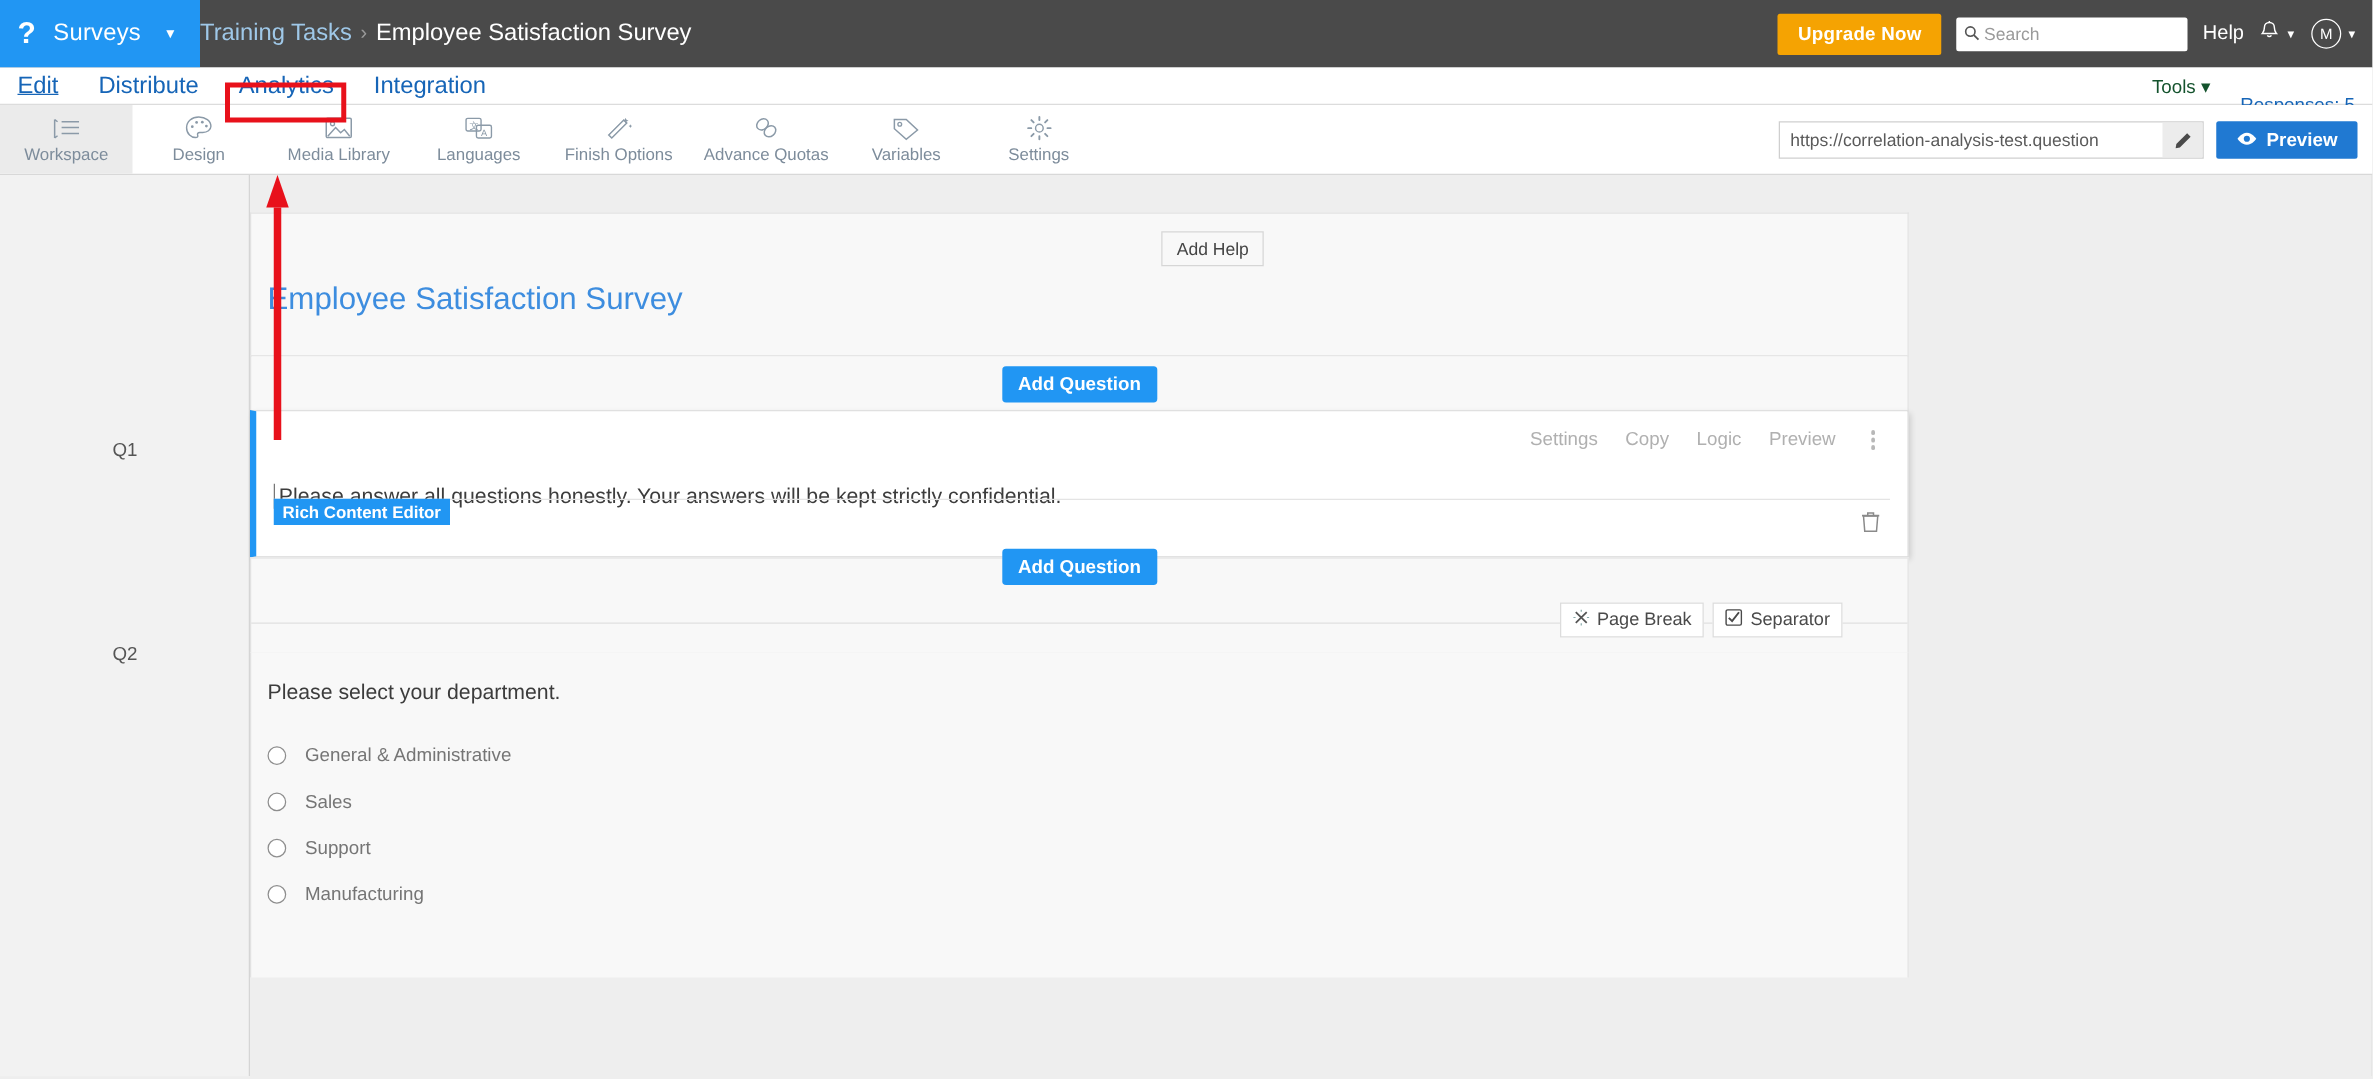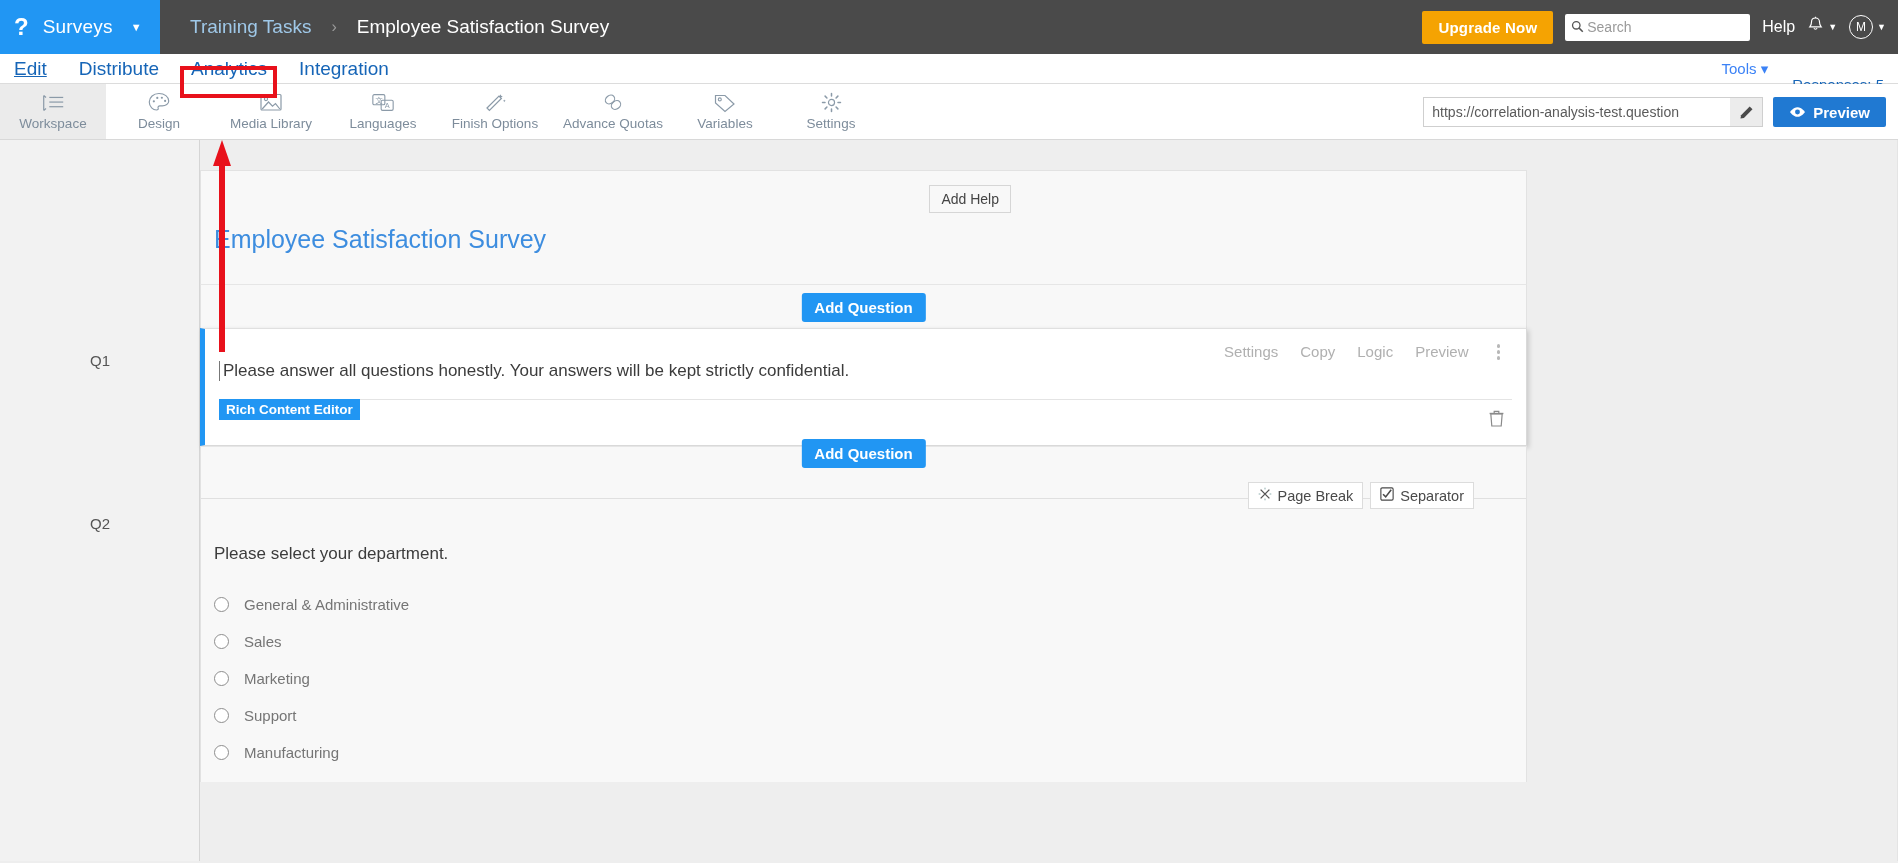--- a/index.html
+++ b/index.html
@@ -30,22 +30,21 @@
     color: #fff; font-size: 24px; font-weight: bold;
     line-height: 1;
   }
   .brand-label {
     color: #fff; font-size: 19px; letter-spacing: .2px;
   }
   .brand-caret {
     color: #fff; font-size: 11px; margin-left: 4px;
   }
   .breadcrumb {
-    display: flex; align-items: center; gap: 20px;
-    margin-left: 30px;
+    display: flex; align-items: center; gap: 7px;
   }
   .crumb-link {
     color: #9fc8e8; font-size: 19px; cursor: pointer;
   }
   .crumb-sep { color: #9a9a9a; font-size: 16px; }
   .crumb-current { color: #ffffff; font-size: 19px; }
 
   .topbar-right {
     position: absolute; right: 12px; top: 0; height: 54px;
     display: flex; align-items: center; gap: 12px;
@@ -94,21 +93,21 @@
   .tab {
     font-size: 19px; color: #1665b7; cursor: pointer;
     padding: 0 16px;
   }
   .tab.active { text-decoration: underline; }
   .tab.first { padding-left: 14px; }
   .tabrow-right {
     position: absolute; right: 14px; top: 0; height: 30px;
     display: flex; align-items: center; gap: 24px;
   }
-  .tools-link { font-size: 15px; color: #3b82f6; cursor: pointer; }
+  .tools-link { font-size: 15px; color: #14532d; cursor: pointer; }
   .resp-link { font-size: 15px; color: #1665b7; cursor: pointer; margin-top: 31px; }
 
   
   .annot-box {
     position: absolute;
     left: 180px; top: 12px;
     width: 97px; height: 32px;
     border: 4px solid #e8111b;
     pointer-events: none;
     z-index: 40;
@@ -251,21 +250,21 @@
   .q1-action { font-size: 15px; color: #b0b0b0; cursor: pointer; }
   .kebab {
     display: flex; flex-direction: column; gap: 2.5px;
     cursor: pointer; padding: 2px 6px;
   }
   .kebab span {
     width: 3.5px; height: 3.5px; border-radius: 50%;
     background: #b8b8b8; display: block;
   }
   .q1-text {
-    position: absolute; left: 14px; top: 32px;
+    position: absolute; left: 14px; top: 58px;
     font-size: 17px; color: #3c3c3c;
     border-left: 1px solid #777;
     padding-left: 3px;
   }
   .rce-badge {
     position: absolute; left: 14px; top: 70px;
     background: #2196f3; color: #fff;
     font-size: 13.5px; font-weight: bold;
     padding: 3px 7px;
   }
@@ -593,24 +592,20 @@
       <div class="opt">
         <span class="radio"></span>
         <span class="opt-label">General &amp; Administrative</span>
       </div>
       <div class="opt">
         <span class="radio"></span>
         <span class="opt-label">Sales</span>
       </div>
       <div class="opt">
         <span class="radio"></span>
-        <span class="opt-label">Marketing</span>
-      </div>
-      <div class="opt">
-        <span class="radio"></span>
         <span class="opt-label">Support</span>
       </div>
       <div class="opt">
         <span class="radio"></span>
         <span class="opt-label">Manufacturing</span>
       </div>
     </div>
   </div>
 
   <svg class="annot-arrow" viewBox="0 0 20 220">

